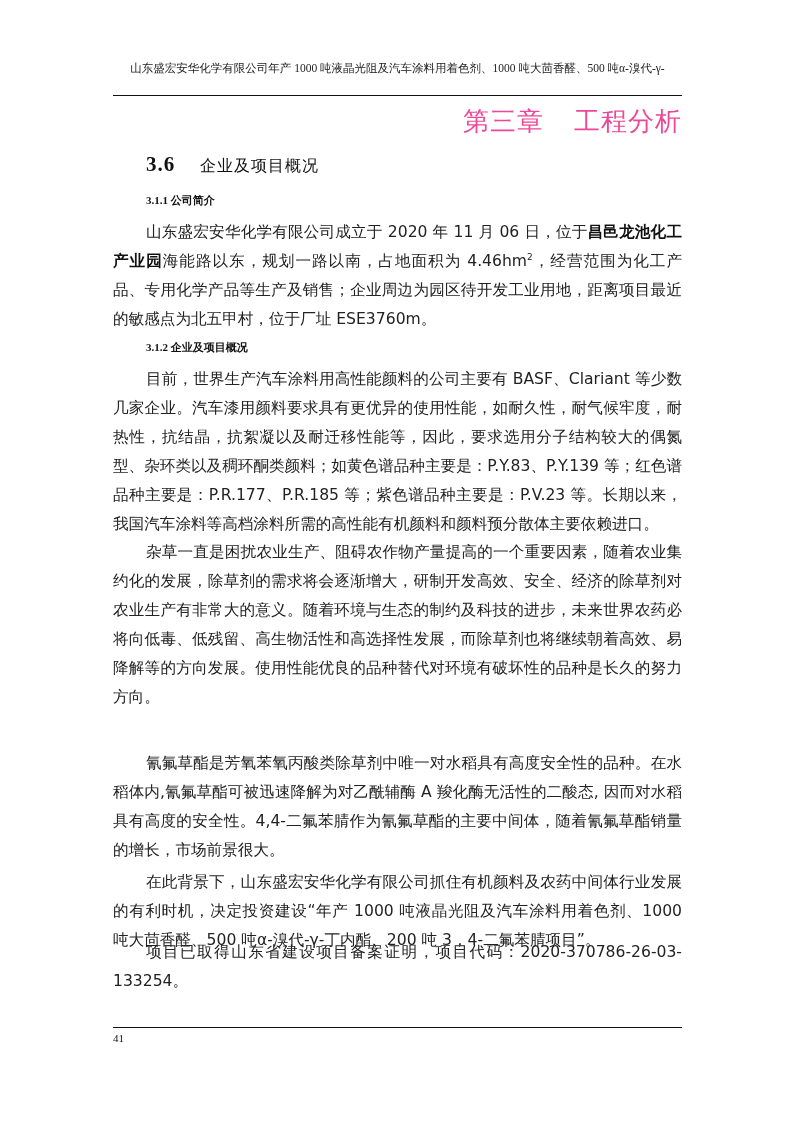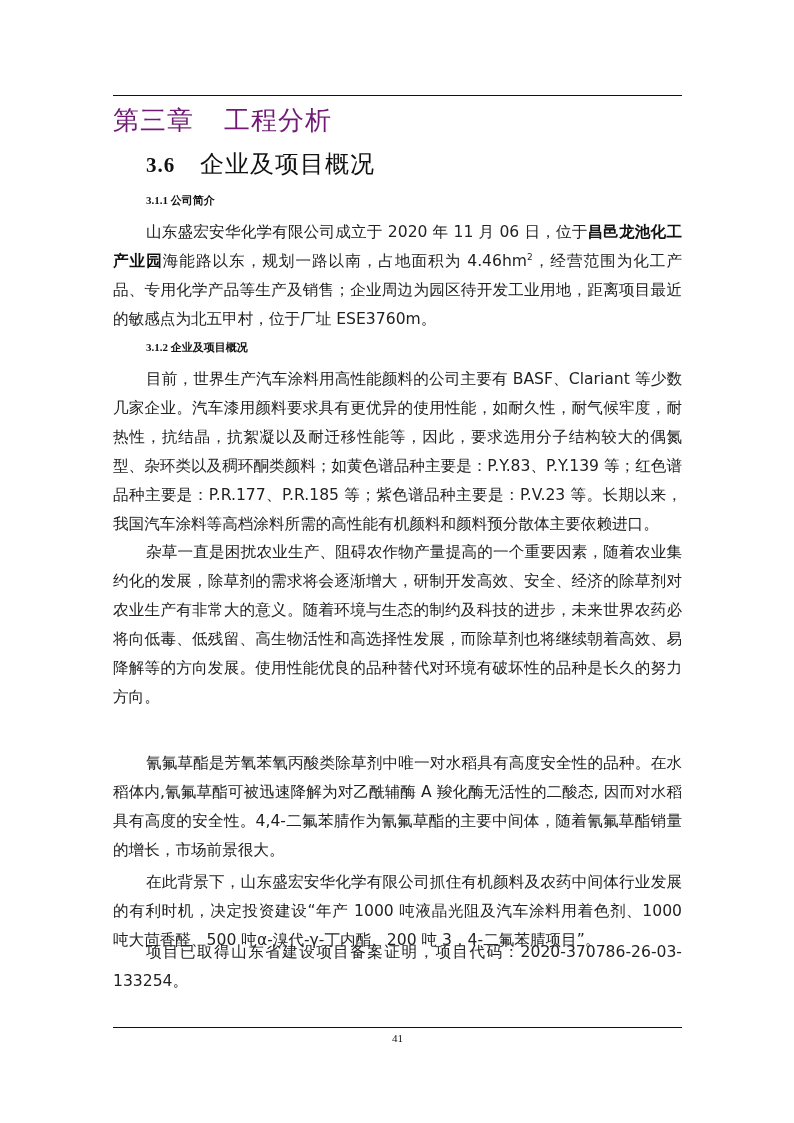--- a/index.html
+++ b/index.html
@@ -13,62 +13,63 @@
     text-align: center; font-size: 11.5px; line-height: 16px;
     font-family: "Liberation Serif", "DejaVu Serif", serif;
     color: #222;
   }
   .header-rule {
     position: absolute; left: 113px; top: 95px; width: 569px;
     height: 0; border-top: 1.3px solid #111;
   }
   .chapter-title {
     position: absolute; left: 113px; top: 104px; width: 569px;
-    text-align: left; font-size: 26px; line-height: 34px;
-    font-family: Liberation Serif, serif;
+    text-align: right; font-size: 26px; line-height: 34px;
+    font-family: Liberation Sans, sans-serif;
     letter-spacing: 1px; word-spacing: 0;
-    color: #701a75;
+    color: #ec4899;
   }
   .chapter-title .gap { display: inline-block; width: 30px; }
   .section-title {
     position: absolute; left: 146px; top: 150px;
     font-size: 21px; line-height: 28px; font-weight: bold;
     font-family: "Liberation Serif", "DejaVu Serif", serif;
     letter-spacing: 1px;
   }
   .section-title .num { display: inline-block; width: 54px; }
-  .section-title .txt { font-weight: normal; font-family: "DejaVu Sans", sans-serif; font-size: 24px; }
+  .section-title .txt { font-weight: normal; font-family: "DejaVu Sans", sans-serif; font-size: 16px; }
   .subsection-title {
     position: absolute; left: 146px;
     font-size: 11px; line-height: 20px; font-weight: bold;
     font-family: "Liberation Serif", "DejaVu Serif", serif;
   }
   .body-text {
     position: absolute; left: 113px; width: 569px;
     font-size: 15.6px; line-height: 29px;
     font-family: "DejaVu Sans", "Liberation Sans", sans-serif;
     text-align: justify; color: #222;
   }
   .para { margin: 0; text-indent: 33px; text-align: justify; }
   .para .bold { font-weight: bold; color: #111; }
   .para sup { font-size: 9px; line-height: 0; }
   .footer-rule {
     position: absolute; left: 113px; top: 1027px; width: 569px;
     height: 0; border-top: 1.5px solid #111;
   }
   .page-number {
     position: absolute; left: 113px; top: 1031px; width: 569px;
-    text-align: center; font-size: 11px; line-height: 14px;
+    font-size: 11px; line-height: 14px;
     font-family: "Liberation Serif", "DejaVu Serif", serif;
   }
 </style>
 </head>
 <body>
 
 <div class="page-header">
+  <div>山东盛宏安华化学有限公司年产 1000 吨液晶光阻及汽车涂料用着色剂、1000 吨大茴香醛、500 吨α-溴代-γ-</div>
 </div>
 <div class="header-rule"></div>
 
 <div class="chapter-title">
   <span>第三章</span><span class="gap"></span><span>工程分析</span>
 </div>
 
 <div class="section-title">
   <span class="num">3.6</span><span class="txt">企业及项目概况</span>
 </div>

